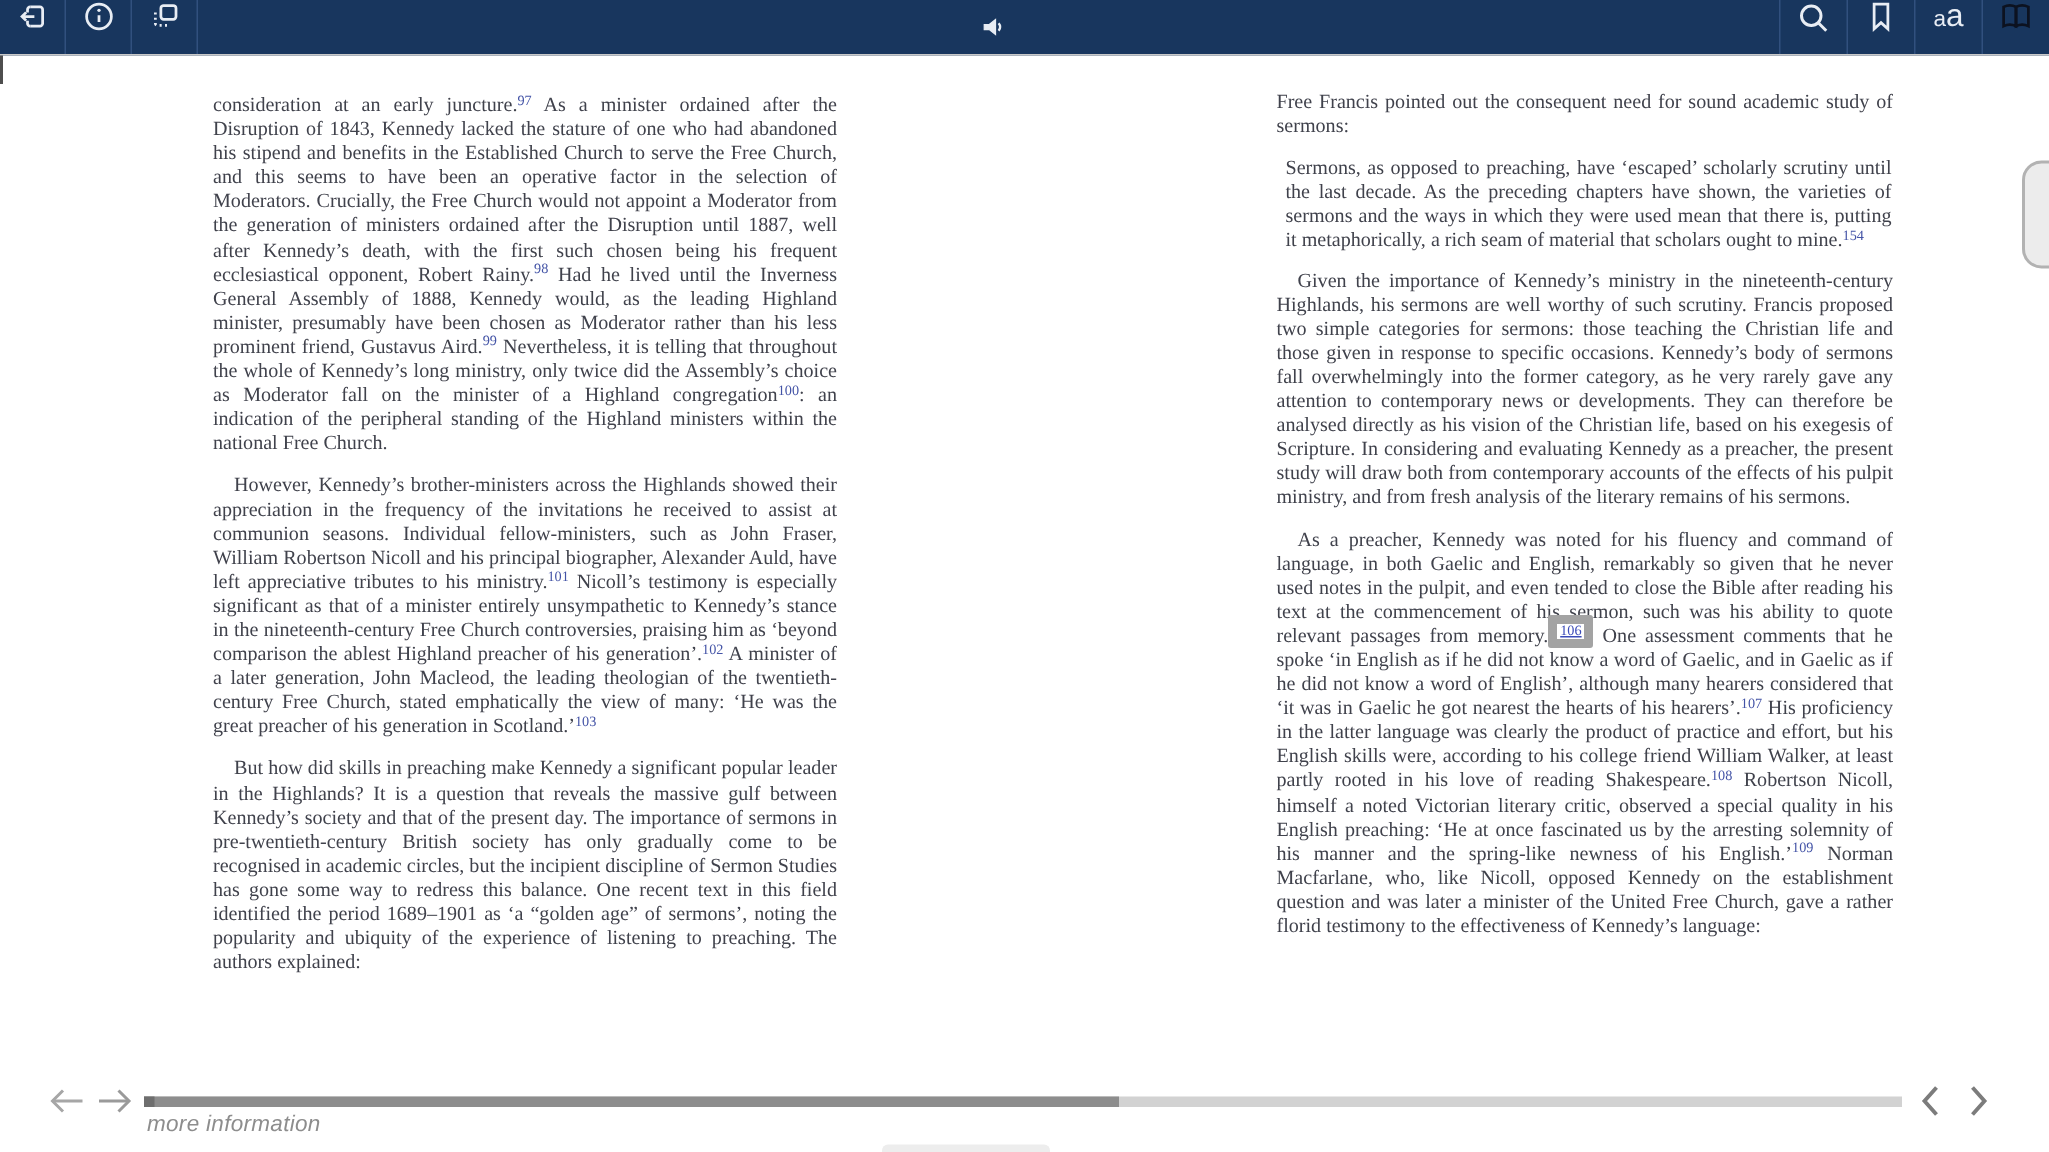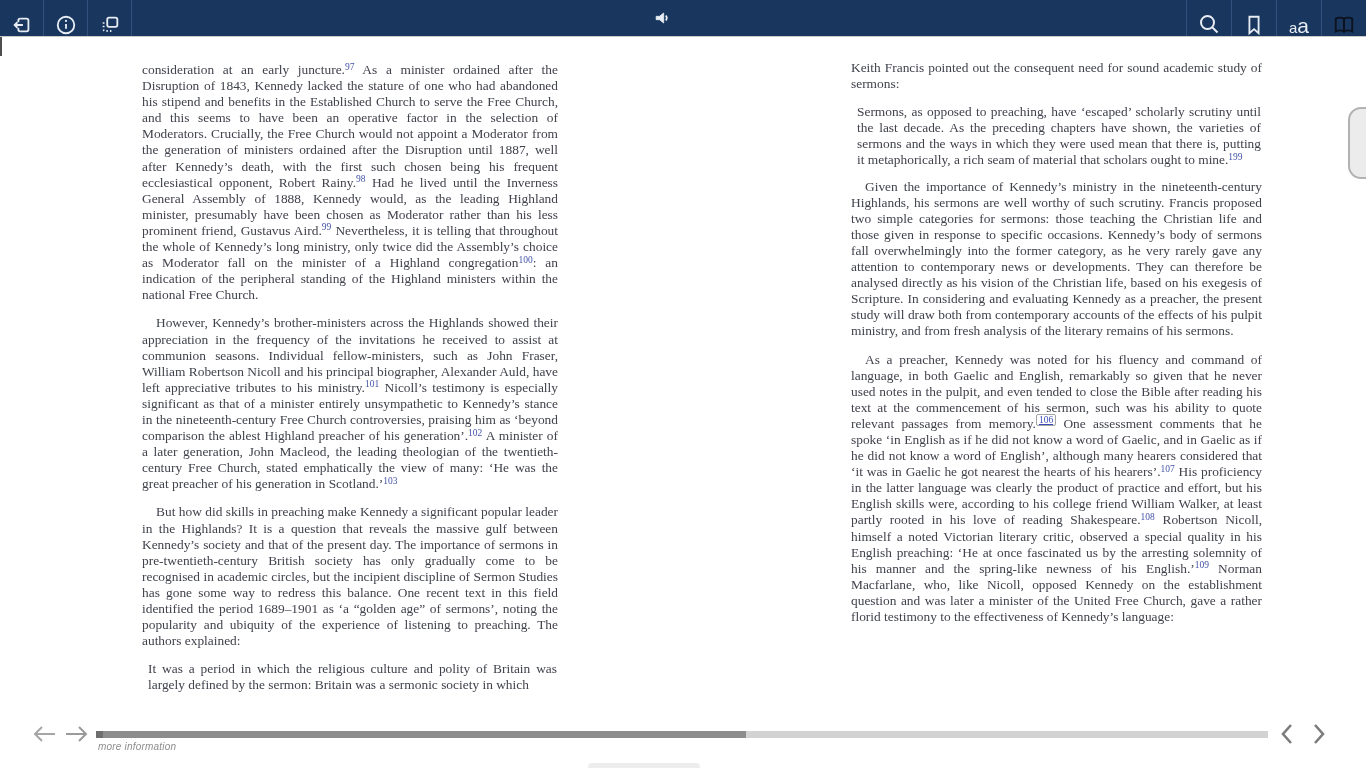--- a/index.html
+++ b/index.html
@@ -4,21 +4,21 @@
 <style>
   html,body{margin:0;padding:0;background:#ffffff;}
   .screen{position:relative;width:1366px;height:768px;overflow:hidden;background:#ffffff;
           font-family:"Liberation Serif", serif;}
 
   
   .topbar{position:absolute;left:0;top:0;width:1366px;height:36px;background:#18365e;
           border-bottom:1px solid #c9c9c9;}
   .tb-group-left{position:absolute;left:0;top:0;height:36px;display:flex;}
   .tb-group-right{position:absolute;right:0;top:0;height:36px;display:flex;}
-  .tb-cell{width:44px;height:36px;display:flex;align-items:flex-end;justify-content:center;
+  .tb-cell{width:44px;height:36px;display:flex;align-items:flex-start;justify-content:center;
            box-sizing:border-box;}
   .tb-group-left .tb-cell{border-right:1px solid #31507e;}
   .tb-group-right .tb-cell{border-left:1px solid #31507e;width:45px;}
   .tb-center{position:absolute;left:642px;top:0;width:40px;height:36px;display:flex;
              align-items:center;justify-content:center;}
   .tb-icon{display:block;}
   .aa-label{font-family:"Liberation Sans",sans-serif;color:#e8edf4;font-size:15px;line-height:1;}
   .aa-label b{font-size:21px;font-weight:400;}
   .edge-sliver{position:absolute;left:0;top:37px;width:2px;height:19px;background:#4e4e4e;}
 
@@ -26,30 +26,30 @@
   .col{position:absolute;top:50px;color:#40424c;font-size:13.4px;line-height:16.1px;
        text-align:justify;}
   .col-left{left:130px;width:440px;}
   .col-right{left:839px;width:435px;}
   .para{margin:12px;}
   .para.indent{text-indent:14px;}
   .para.quote{margin:9px 13px 9px 18px;}
   .para.gap{margin-top:10px;}
   sup.fn{color:#4353a6;font-size:9.5px;line-height:0;position:relative;top:1px;
          vertical-align:super;cursor:pointer;}
-  sup.fn.boxed{border:1px solid #a3a3a3;border-radius:2px;padding:0 2px;color:#3a4ab8;text-decoration:underline;}
+  sup.fn.boxed{border:6px solid #a3a3a3;border-radius:2px;padding:0 2px;color:#3a4ab8;text-decoration:underline;}
 
   
   .nav-back{position:absolute;left:31px;top:723px;}
   .nav-fwd{position:absolute;left:64px;top:723px;}
   .progress{position:absolute;left:96px;top:731px;width:1172px;height:7px;background:#d2d2d2;}
   .progress-fill{height:7px;background:#8d8d8d;position:relative;}
   .progress-start{position:absolute;left:0;top:0;width:7px;height:7px;background:#6e6e6e;}
   .more-info{position:absolute;left:98px;top:741px;font-family:"Liberation Sans",sans-serif;
-             font-style:italic;font-size:10px;color:#8d8d8d;letter-spacing:.2px;}
+             font-style:italic;font-size:15px;color:#8d8d8d;letter-spacing:.2px;}
   .chev-prev{position:absolute;left:1276px;top:721px;}
   .chev-next{position:absolute;left:1308px;top:721px;}
   .scroll-pill{position:absolute;right:-14px;top:107px;width:28px;height:68px;background:#ececec;
                border:2px solid #b2b2b2;border-radius:13px;}
   .bottom-pill{position:absolute;left:588px;top:763px;width:112px;height:9px;background:#ededed;
                border-radius:4px;}
 </style>
 </head>
 <body>
 
@@ -110,25 +110,24 @@
         </svg>
       </div>
     </div>
   </div>
   <div class="edge-sliver"></div>
 
   <div class="col col-left">
       <p class="para plain">consideration at an early juncture.<sup class="fn">97</sup> As a minister ordained after the Disruption of 1843, Kennedy lacked the stature of one who had abandoned his stipend and benefits in the Established Church to serve the Free Church, and this seems to have been an operative factor in the selection of Moderators. Crucially, the Free Church would not appoint a Moderator from the generation of ministers ordained after the Disruption until 1887, well after Kennedy’s death, with the first such chosen being his frequent ecclesiastical opponent, Robert Rainy.<sup class="fn">98</sup> Had he lived until the Inverness General Assembly of 1888, Kennedy would, as the leading Highland minister, presumably have been chosen as Moderator rather than his less prominent friend, Gustavus Aird.<sup class="fn">99</sup> Nevertheless, it is telling that throughout the whole of Kennedy’s long ministry, only twice did the Assembly’s choice as Moderator fall on the minister of a Highland congregation<sup class="fn">100</sup>: an indication of the peripheral standing of the Highland ministers within the national Free Church.</p>
       <p class="para indent">However, Kennedy’s brother-ministers across the Highlands showed their appreciation in the frequency of the invitations he received to assist at communion seasons. Individual fellow-ministers, such as John Fraser, William Robertson Nicoll and his principal biographer, Alexander Auld, have left appreciative tributes to his ministry.<sup class="fn">101</sup> Nicoll’s testimony is especially significant as that of a minister entirely unsympathetic to Kennedy’s stance in the nineteenth-century Free Church controversies, praising him as ‘beyond comparison the ablest Highland preacher of his generation’.<sup class="fn">102</sup> A minister of a later generation, John Macleod, the leading theologian of the twentieth-century Free Church, stated emphatically the view of many: ‘He was the great preacher of his generation in Scotland.’<sup class="fn">103</sup></p>
       <p class="para indent">But how did skills in preaching make Kennedy a significant popular leader in the Highlands? It is a question that reveals the massive gulf between Kennedy’s society and that of the present day. The importance of sermons in pre-twentieth-century British society has only gradually come to be recognised in academic circles, but the incipient discipline of Sermon Studies has gone some way to redress this balance. One recent text in this field identified the period 1689–1901 as ‘a “golden age” of sermons’, noting the popularity and ubiquity of the experience of listening to preaching. The authors explained:</p>
-      <p class="para quote">It was a period in which the religious culture and polity of Britain was largely defined by the sermon: Britain was a sermonic society in which</p>
     </div>
   <div class="col col-right">
-      <p class="para plain gap">Keith Francis pointed out the consequent need for sound academic study of sermons:</p>
-      <p class="para quote">Sermons, as opposed to preaching, have ‘escaped’ scholarly scrutiny until the last decade. As the preceding chapters have shown, the varieties of sermons and the ways in which they were used mean that there is, putting it metaphorically, a rich seam of material that scholars ought to mine.<sup class="fn">199</sup></p>
+      <p class="para plain gap">Free Francis pointed out the consequent need for sound academic study of sermons:</p>
+      <p class="para quote">Sermons, as opposed to preaching, have ‘escaped’ scholarly scrutiny until the last decade. As the preceding chapters have shown, the varieties of sermons and the ways in which they were used mean that there is, putting it metaphorically, a rich seam of material that scholars ought to mine.<sup class="fn">154</sup></p>
       <p class="para indent gap">Given the importance of Kennedy’s ministry in the nineteenth-century Highlands, his sermons are well worthy of such scrutiny. Francis proposed two simple categories for sermons: those teaching the Christian life and those given in response to specific occasions. Kennedy’s body of sermons fall overwhelmingly into the former category, as he very rarely gave any attention to contemporary news or developments. They can therefore be analysed directly as his vision of the Christian life, based on his exegesis of Scripture. In considering and evaluating Kennedy as a preacher, the present study will draw both from contemporary accounts of the effects of his pulpit ministry, and from fresh analysis of the literary remains of his sermons.</p>
       <p class="para indent">As a preacher, Kennedy was noted for his fluency and command of language, in both Gaelic and English, remarkably so given that he never used notes in the pulpit, and even tended to close the Bible after reading his text at the commencement of his sermon, such was his ability to quote relevant passages from memory.<sup class="fn boxed">106</sup> One assessment comments that he spoke ‘in English as if he did not know a word of Gaelic, and in Gaelic as if he did not know a word of English’, although many hearers considered that ‘it was in Gaelic he got nearest the hearts of his hearers’.<sup class="fn">107</sup> His proficiency in the latter language was clearly the product of practice and effort, but his English skills were, according to his college friend William Walker, at least partly rooted in his love of reading Shakespeare.<sup class="fn">108</sup> Robertson Nicoll, himself a noted Victorian literary critic, observed a special quality in his English preaching: ‘He at once fascinated us by the arresting solemnity of his manner and the spring-like newness of his English.’<sup class="fn">109</sup> Norman Macfarlane, who, like Nicoll, opposed Kennedy on the establishment question and was later a minister of the United Free Church, gave a rather florid testimony to the effectiveness of Kennedy’s language:</p>
     </div>
 
   <div class="scroll-pill"></div>
 
   <div class="nav-back">
     <svg width="26" height="22" viewBox="0 0 26 22" fill="none" stroke="#a6a6a6" stroke-width="2">
       <line x1="24" y1="11" x2="4" y2="11"></line>
       <path d="M11 4 L4 11 L11 18"></path>

